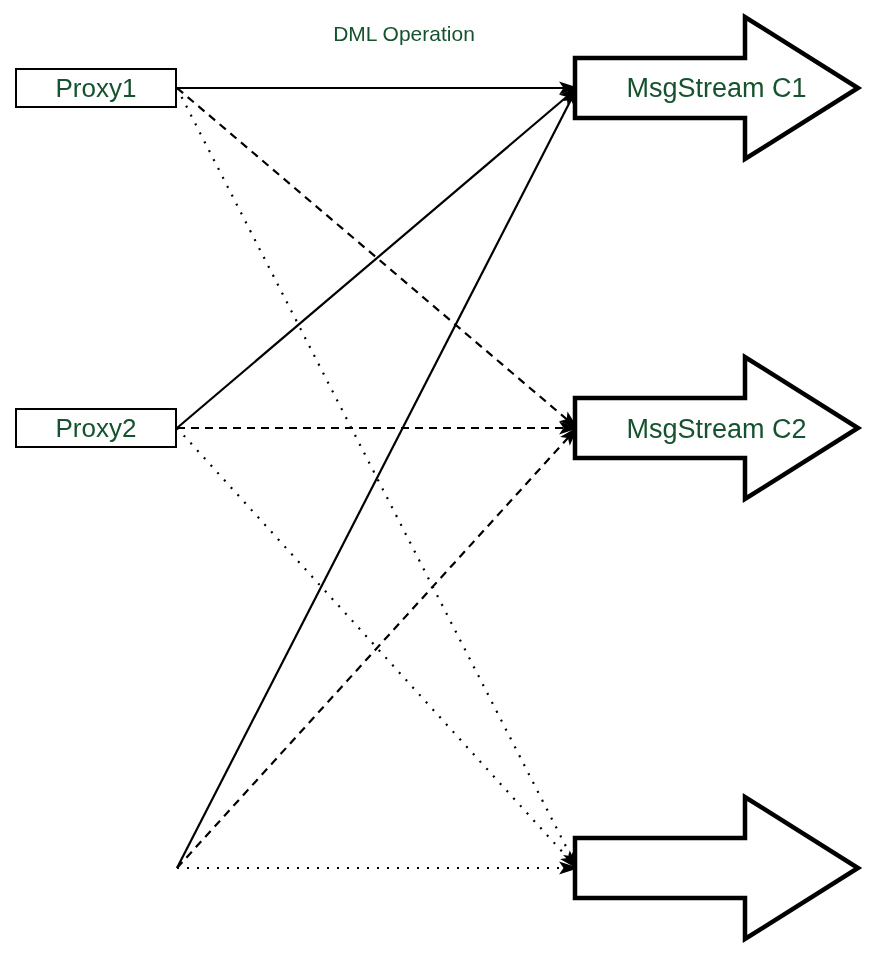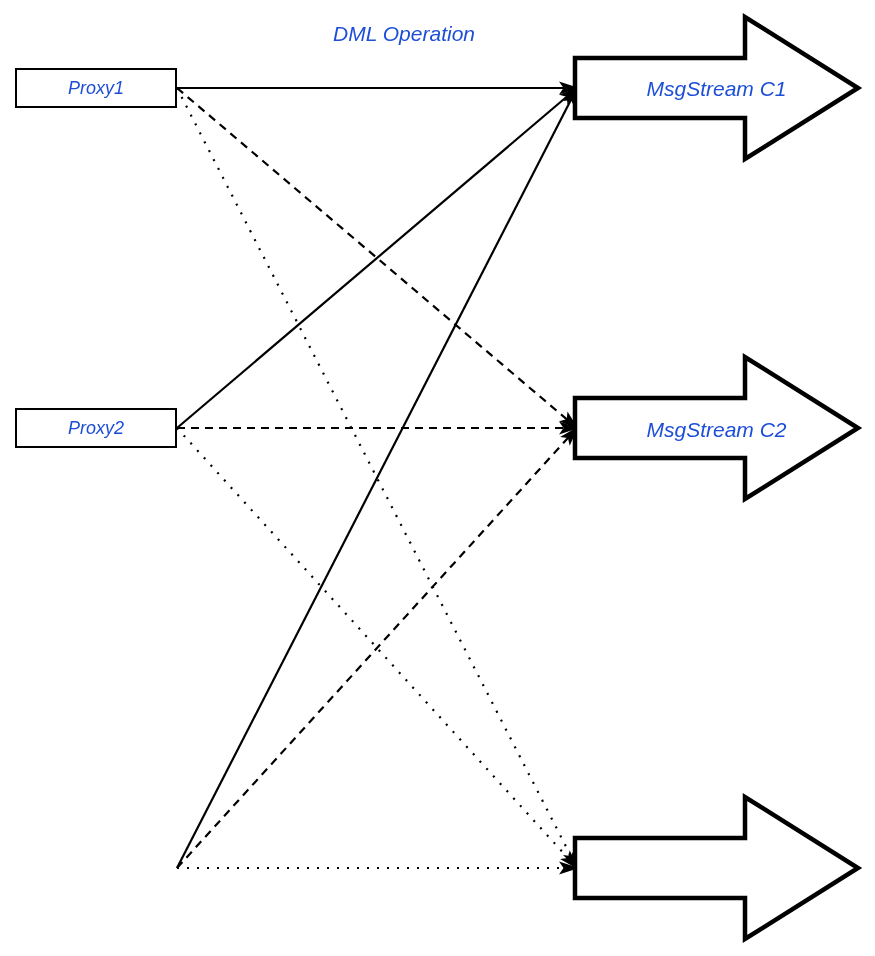--- a/index.html
+++ b/index.html
@@ -6,23 +6,22 @@
     margin: 0;
     padding: 0;
     background: #ffffff;
   }
   #canvas {
     position: relative;
     width: 875px;
     height: 956px;
     background: #ffffff;
     font-family: "Liberation Sans", "DejaVu Sans", sans-serif;
-    color: #1d4ed8;
+    color: #14532d;
     overflow: hidden;
-    font-style: italic;
   }
   #wires {
     position: absolute;
     left: 0;
     top: 0;
     width: 875px;
     height: 956px;
   }
   .edge-solid {
     stroke: #000000;
@@ -51,32 +50,32 @@
     position: absolute;
     left: 15px;
     width: 162px;
     height: 40px;
     background: #ffffff;
     border: 2.5px solid #000000;
     box-sizing: border-box;
     display: flex;
     align-items: center;
     justify-content: center;
-    font-size: 18px;
+    font-size: 26px;
     line-height: 1;
   }
   .stream-label {
     position: absolute;
     left: 575px;
     width: 283px;
     height: 30px;
     display: flex;
     align-items: center;
     justify-content: center;
-    font-size: 21px;
+    font-size: 27px;
     line-height: 1;
     pointer-events: none;
   }
   .diagram-title {
     position: absolute;
     left: 254px;
     top: 20px;
     width: 300px;
     text-align: center;
     font-size: 21px;

